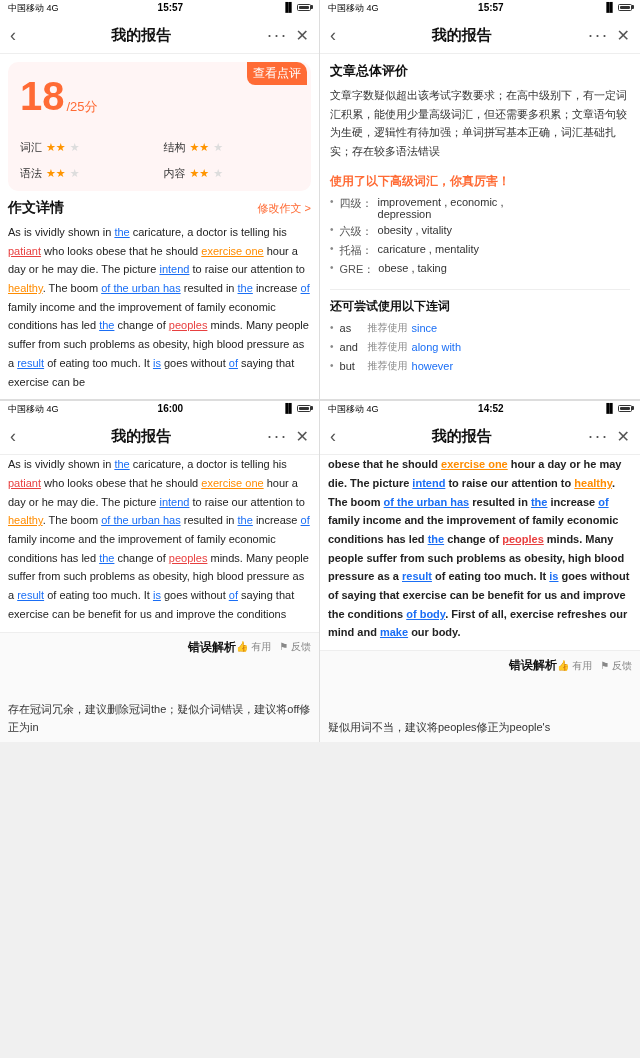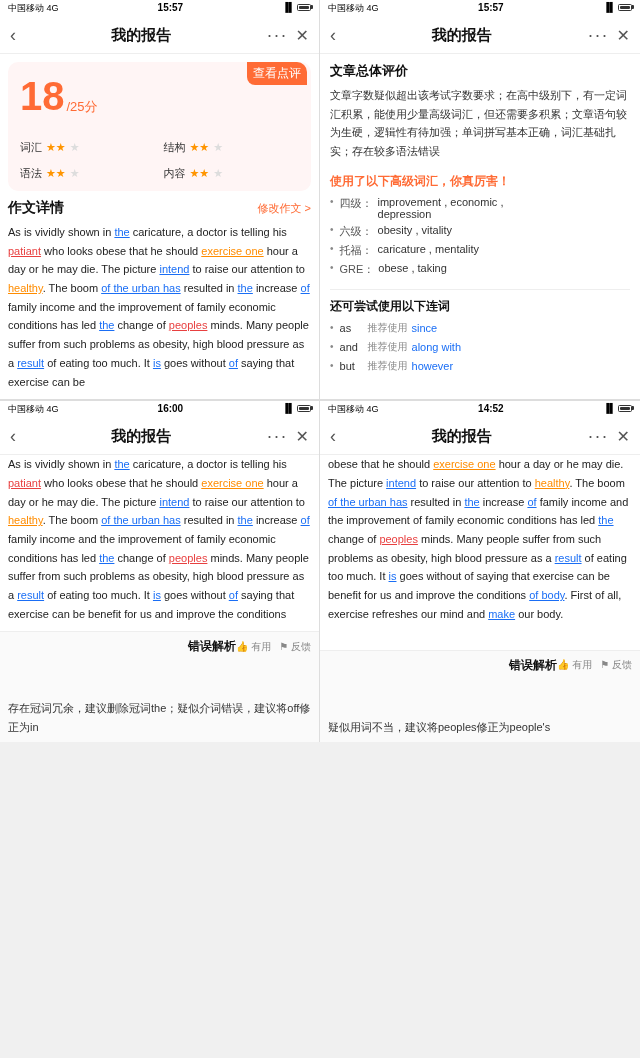--- a/index.html
+++ b/index.html
@@ -427,21 +427,21 @@
 
     <div class="nav-bar">
       <span class="nav-back">‹</span>
       <span class="nav-title">我的报告</span>
       <div class="nav-actions">
         <span class="nav-more">···</span>
         <span class="nav-close">✕</span>
       </div>
     </div>
 
-    <div class="essay-section" style="flex:1;">
+    <div class="essay-section" style="flex:1;font-weight:bold;">
       <div class="essay-text">
         obese that he should <span class="underline-orange">exercise one</span> hour a day or he may die. The picture <span class="underline-blue">intend</span> to raise our attention to <span class="underline-orange">healthy</span>. The boom <span class="underline-blue">of the urban has</span> resulted in <span class="underline-blue">the</span> increase <span class="underline-blue">of</span> family income and the improvement of family economic conditions has led <span class="underline-blue">the</span> change of <span class="underline-red">peoples</span> minds. Many people suffer from such problems as obesity, high blood pressure as a <span class="underline-blue">result</span> of eating too much. It <span class="underline-blue">is</span> goes without of saying that exercise can be benefit for us and improve the conditions <span class="underline-blue">of body</span>. First of all, exercise refreshes our mind and <span class="underline-blue">make</span> our body.
       </div>
     </div>
 
     <div class="error-section">
       <div class="error-header">
         <span class="error-title">错误解析</span>
         <div class="error-actions">
           <span>👍 有用</span>

